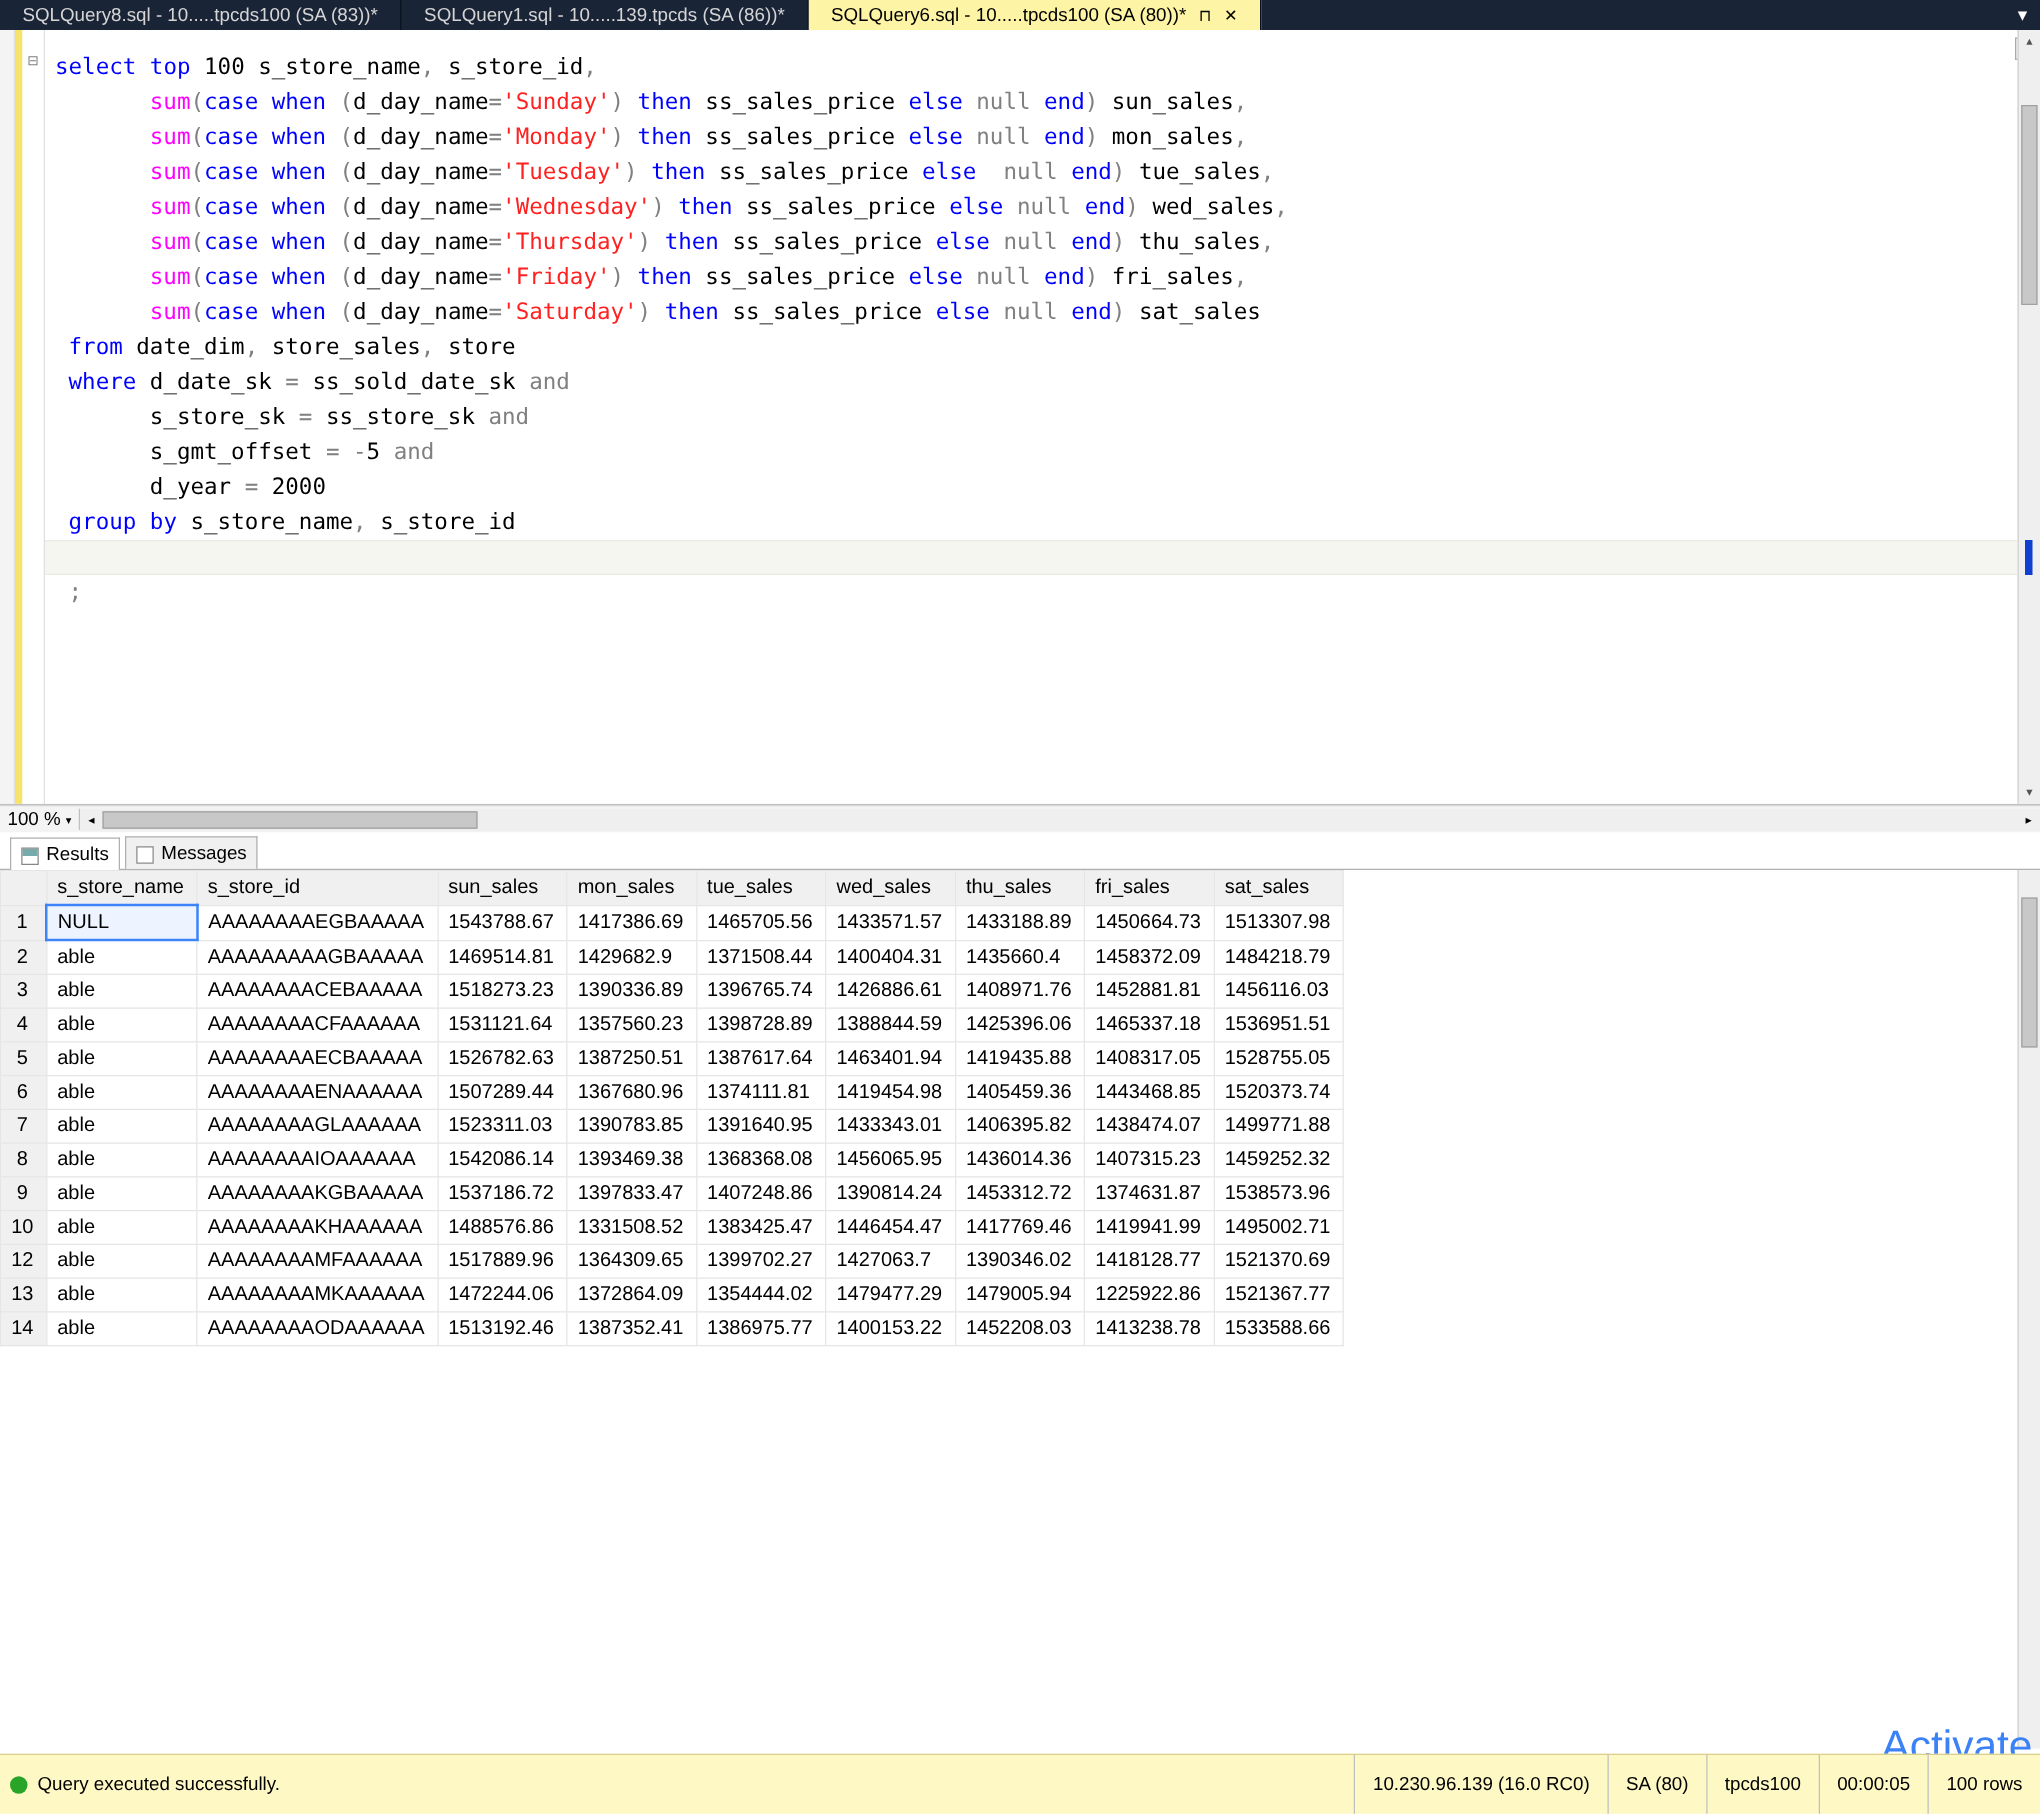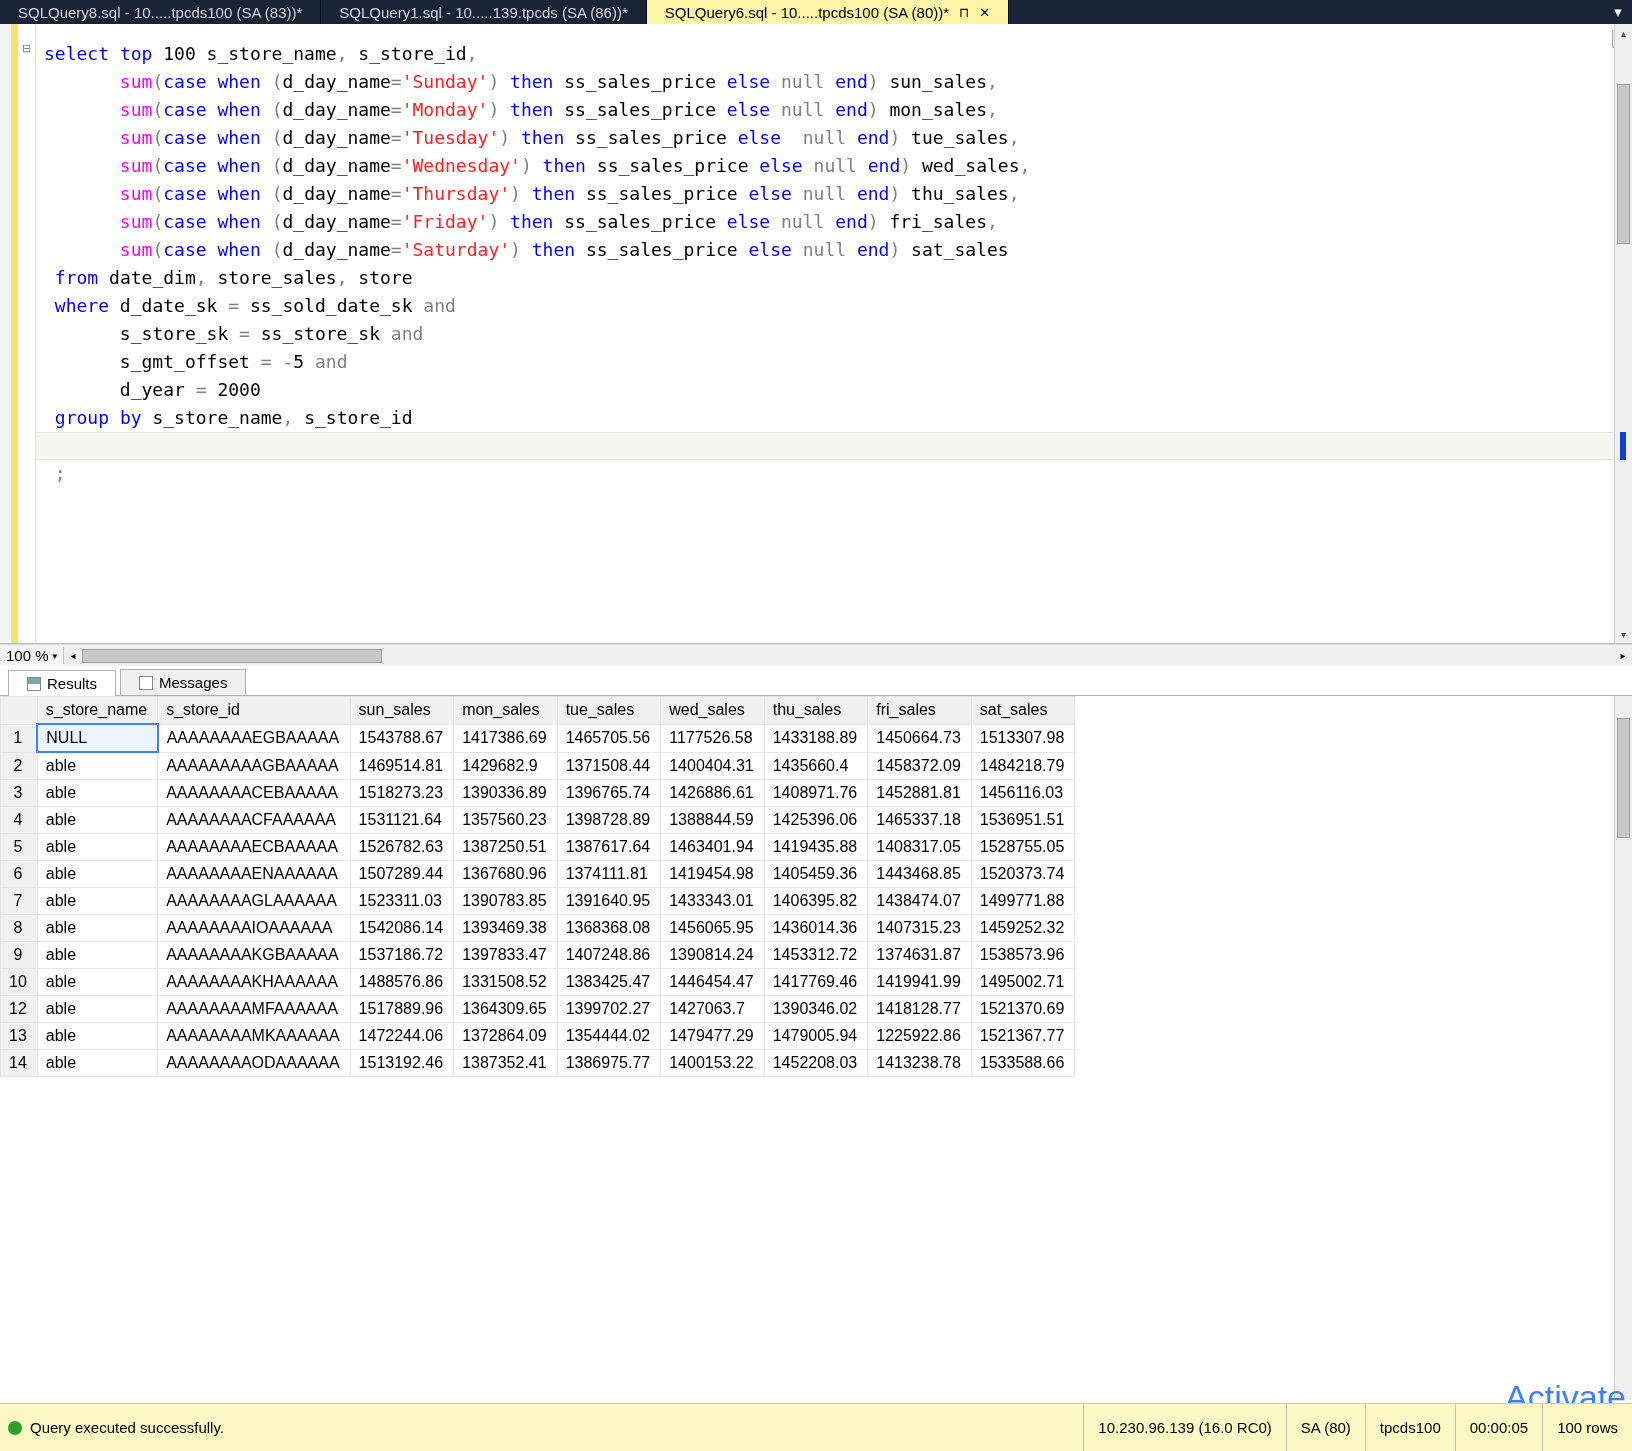--- a/index.html
+++ b/index.html
@@ -111,21 +111,21 @@
   .zoom-box{padding:0 6px;border-right:1px solid #c0c0c0;display:flex;align-items:center;gap:4px;}
   .zoom-box .arrow{font-size:9px;cursor:pointer;}
   .hscroll{flex:1;height:18px;background:#efefef;position:relative;}
   .hscroll .l,.hscroll .r{width:18px;height:18px;display:flex;align-items:center;justify-content:center;font-size:10px;cursor:pointer;}
   .hscroll .r{position:absolute;right:0;top:0;}
   .hscroll .l{position:absolute;left:0;top:0;}
   .hscroll .hthumb{position:absolute;left:18px;top:2px;height:14px;width:300px;background:#c8c8c8;border:1px solid #a0a0a0;}
 
   
   .result-tabs{display:flex;align-items:flex-end;height:30px;border-bottom:1px solid #b0b0b0;padding-left:8px;gap:4px;background:#fff;}
-  .rtab{display:flex;align-items:center;gap:6px;padding:4px 18px;border:1px solid #b0b0b0;border-bottom:none;cursor:pointer;background:#f0f0f0;font-size:15px;}
+  .rtab{display:flex;align-items:flex-end;gap:6px;padding:4px 8px;border:1px solid #b0b0b0;border-bottom:none;cursor:pointer;background:#f0f0f0;font-size:15px;}
   .rtab.active{background:#fff;position:relative;top:1px;}
   .rtab .ic{width:14px;height:14px;display:inline-block;}
   .ic-results{background:linear-gradient(to bottom,#7aa 0 50%,#fff 50% 100%);border:1px solid #888;}
   .ic-messages{background:#fff;border:1px solid #888;}
 
   
   .grid-wrap{height:703px;overflow:hidden;position:relative;}
   table.grid{border-collapse:collapse;font-size:16px;}
   table.grid th,table.grid td{
     border:1px solid var(--row-border);padding:4px 10px 4px 8px;text-align:left;
@@ -230,21 +230,21 @@
         </tr>
       </thead>
       <tbody>
         <tr>
           <th class="rownum">1</th>
           <td class="sel">NULL</td>
           <td>AAAAAAAAEGBAAAAA</td>
           <td>1543788.67</td>
           <td>1417386.69</td>
           <td>1465705.56</td>
-          <td>1177526.58</td>
+          <td>1433571.57</td>
           <td>1433188.89</td>
           <td>1450664.73</td>
           <td>1513307.98</td>
         </tr>
         <tr>
           <th class="rownum">2</th>
           <td>able</td>
           <td>AAAAAAAAAGBAAAAA</td>
           <td>1469514.81</td>
           <td>1429682.9</td>

